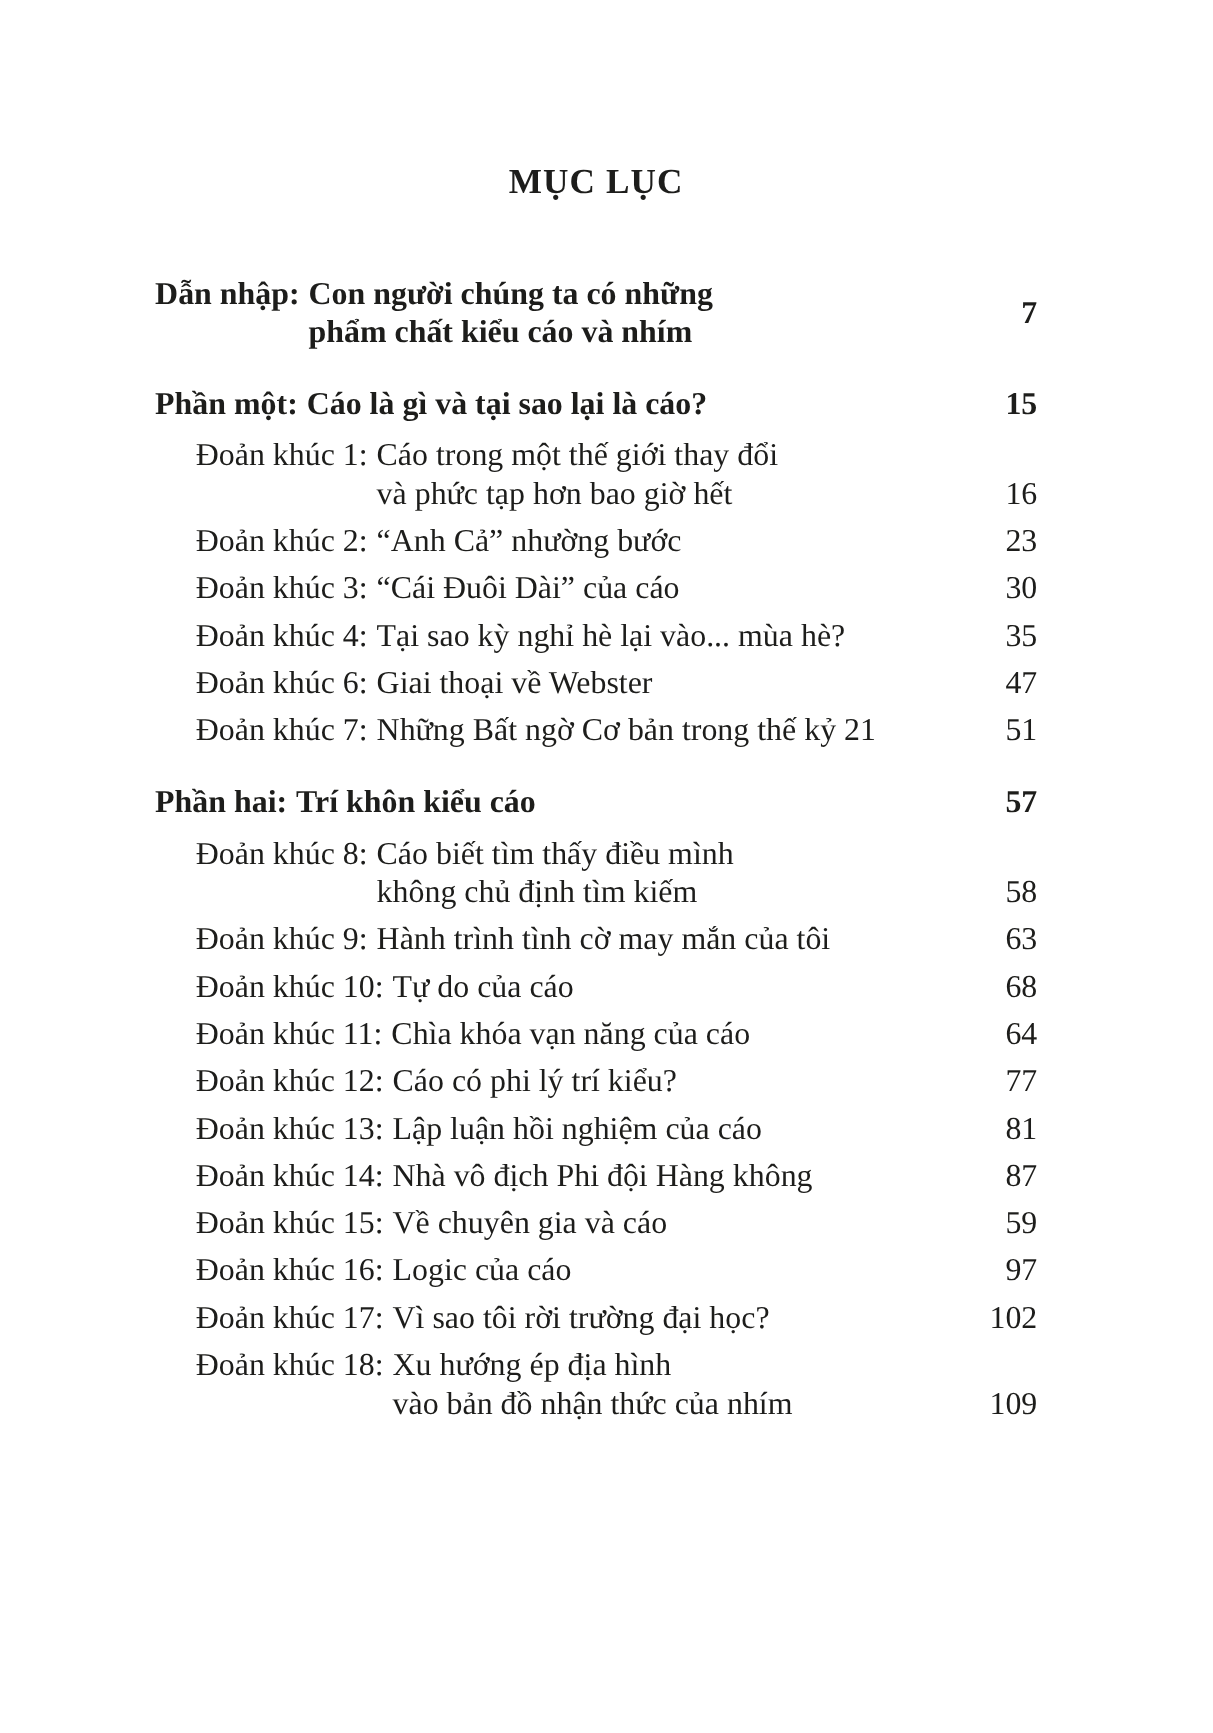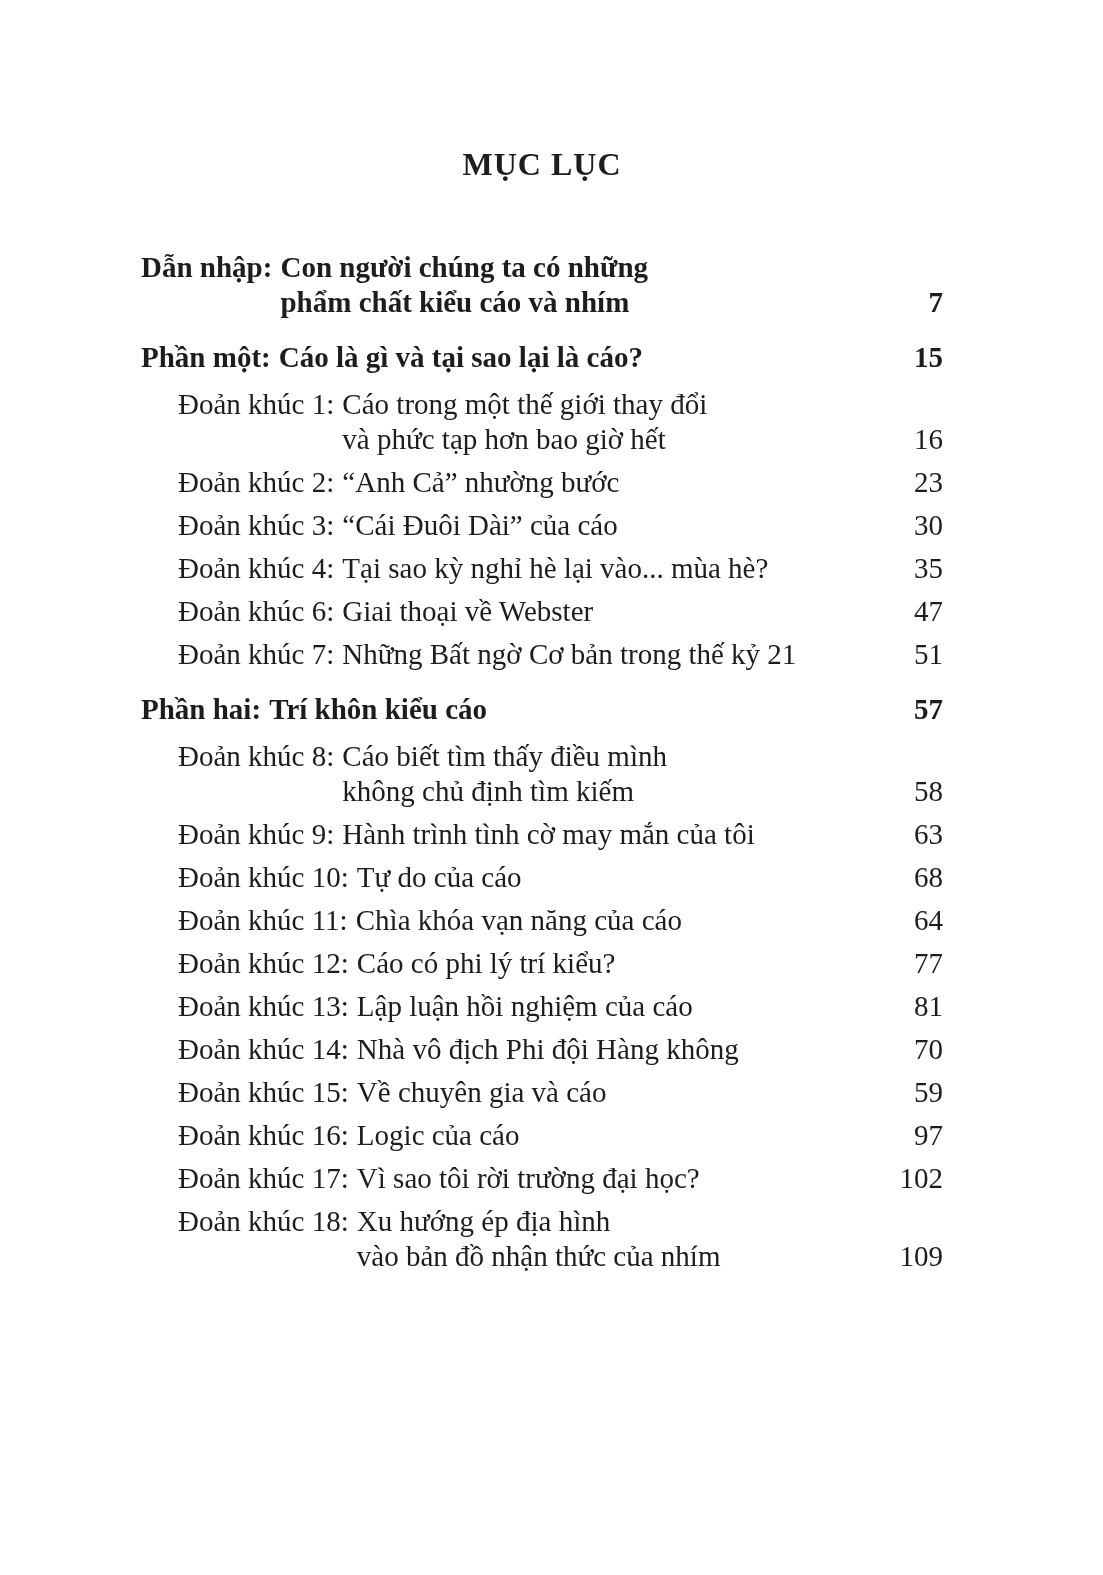--- a/index.html
+++ b/index.html
@@ -49,22 +49,23 @@
     padding-right: 0.28em;
   }
   .entry .pagenum {
     margin-left: 18px;
     white-space: nowrap;
     text-align: right;
     min-width: 44px;
   }
   .entry.section {
     font-weight: 700;
-    margin-top: 20px;
+    margin-top: 30px;
     margin-bottom: 12px;
+    align-items: center;
   }
   .entry.sub {
     margin-left: 37px;
   }
 </style>
 </head>
 <body>
 
 <div class="page">
   <h1 class="title">MỤC LỤC</h1>
@@ -172,21 +173,21 @@
           <span class="prefix">Đoản khúc 13:</span>
           <span class="rest">Lập luận hồi nghiệm của cáo</span>
         </span>
         <span class="pagenum">81</span>
       </div>
       <div class="entry sub">
         <span class="text">
           <span class="prefix">Đoản khúc 14:</span>
           <span class="rest">Nhà vô địch Phi đội Hàng không</span>
         </span>
-        <span class="pagenum">70</span>
+        <span class="pagenum">87</span>
       </div>
       <div class="entry sub">
         <span class="text">
           <span class="prefix">Đoản khúc 15:</span>
           <span class="rest">Về chuyên gia và cáo</span>
         </span>
         <span class="pagenum">59</span>
       </div>
       <div class="entry sub">
         <span class="text">

